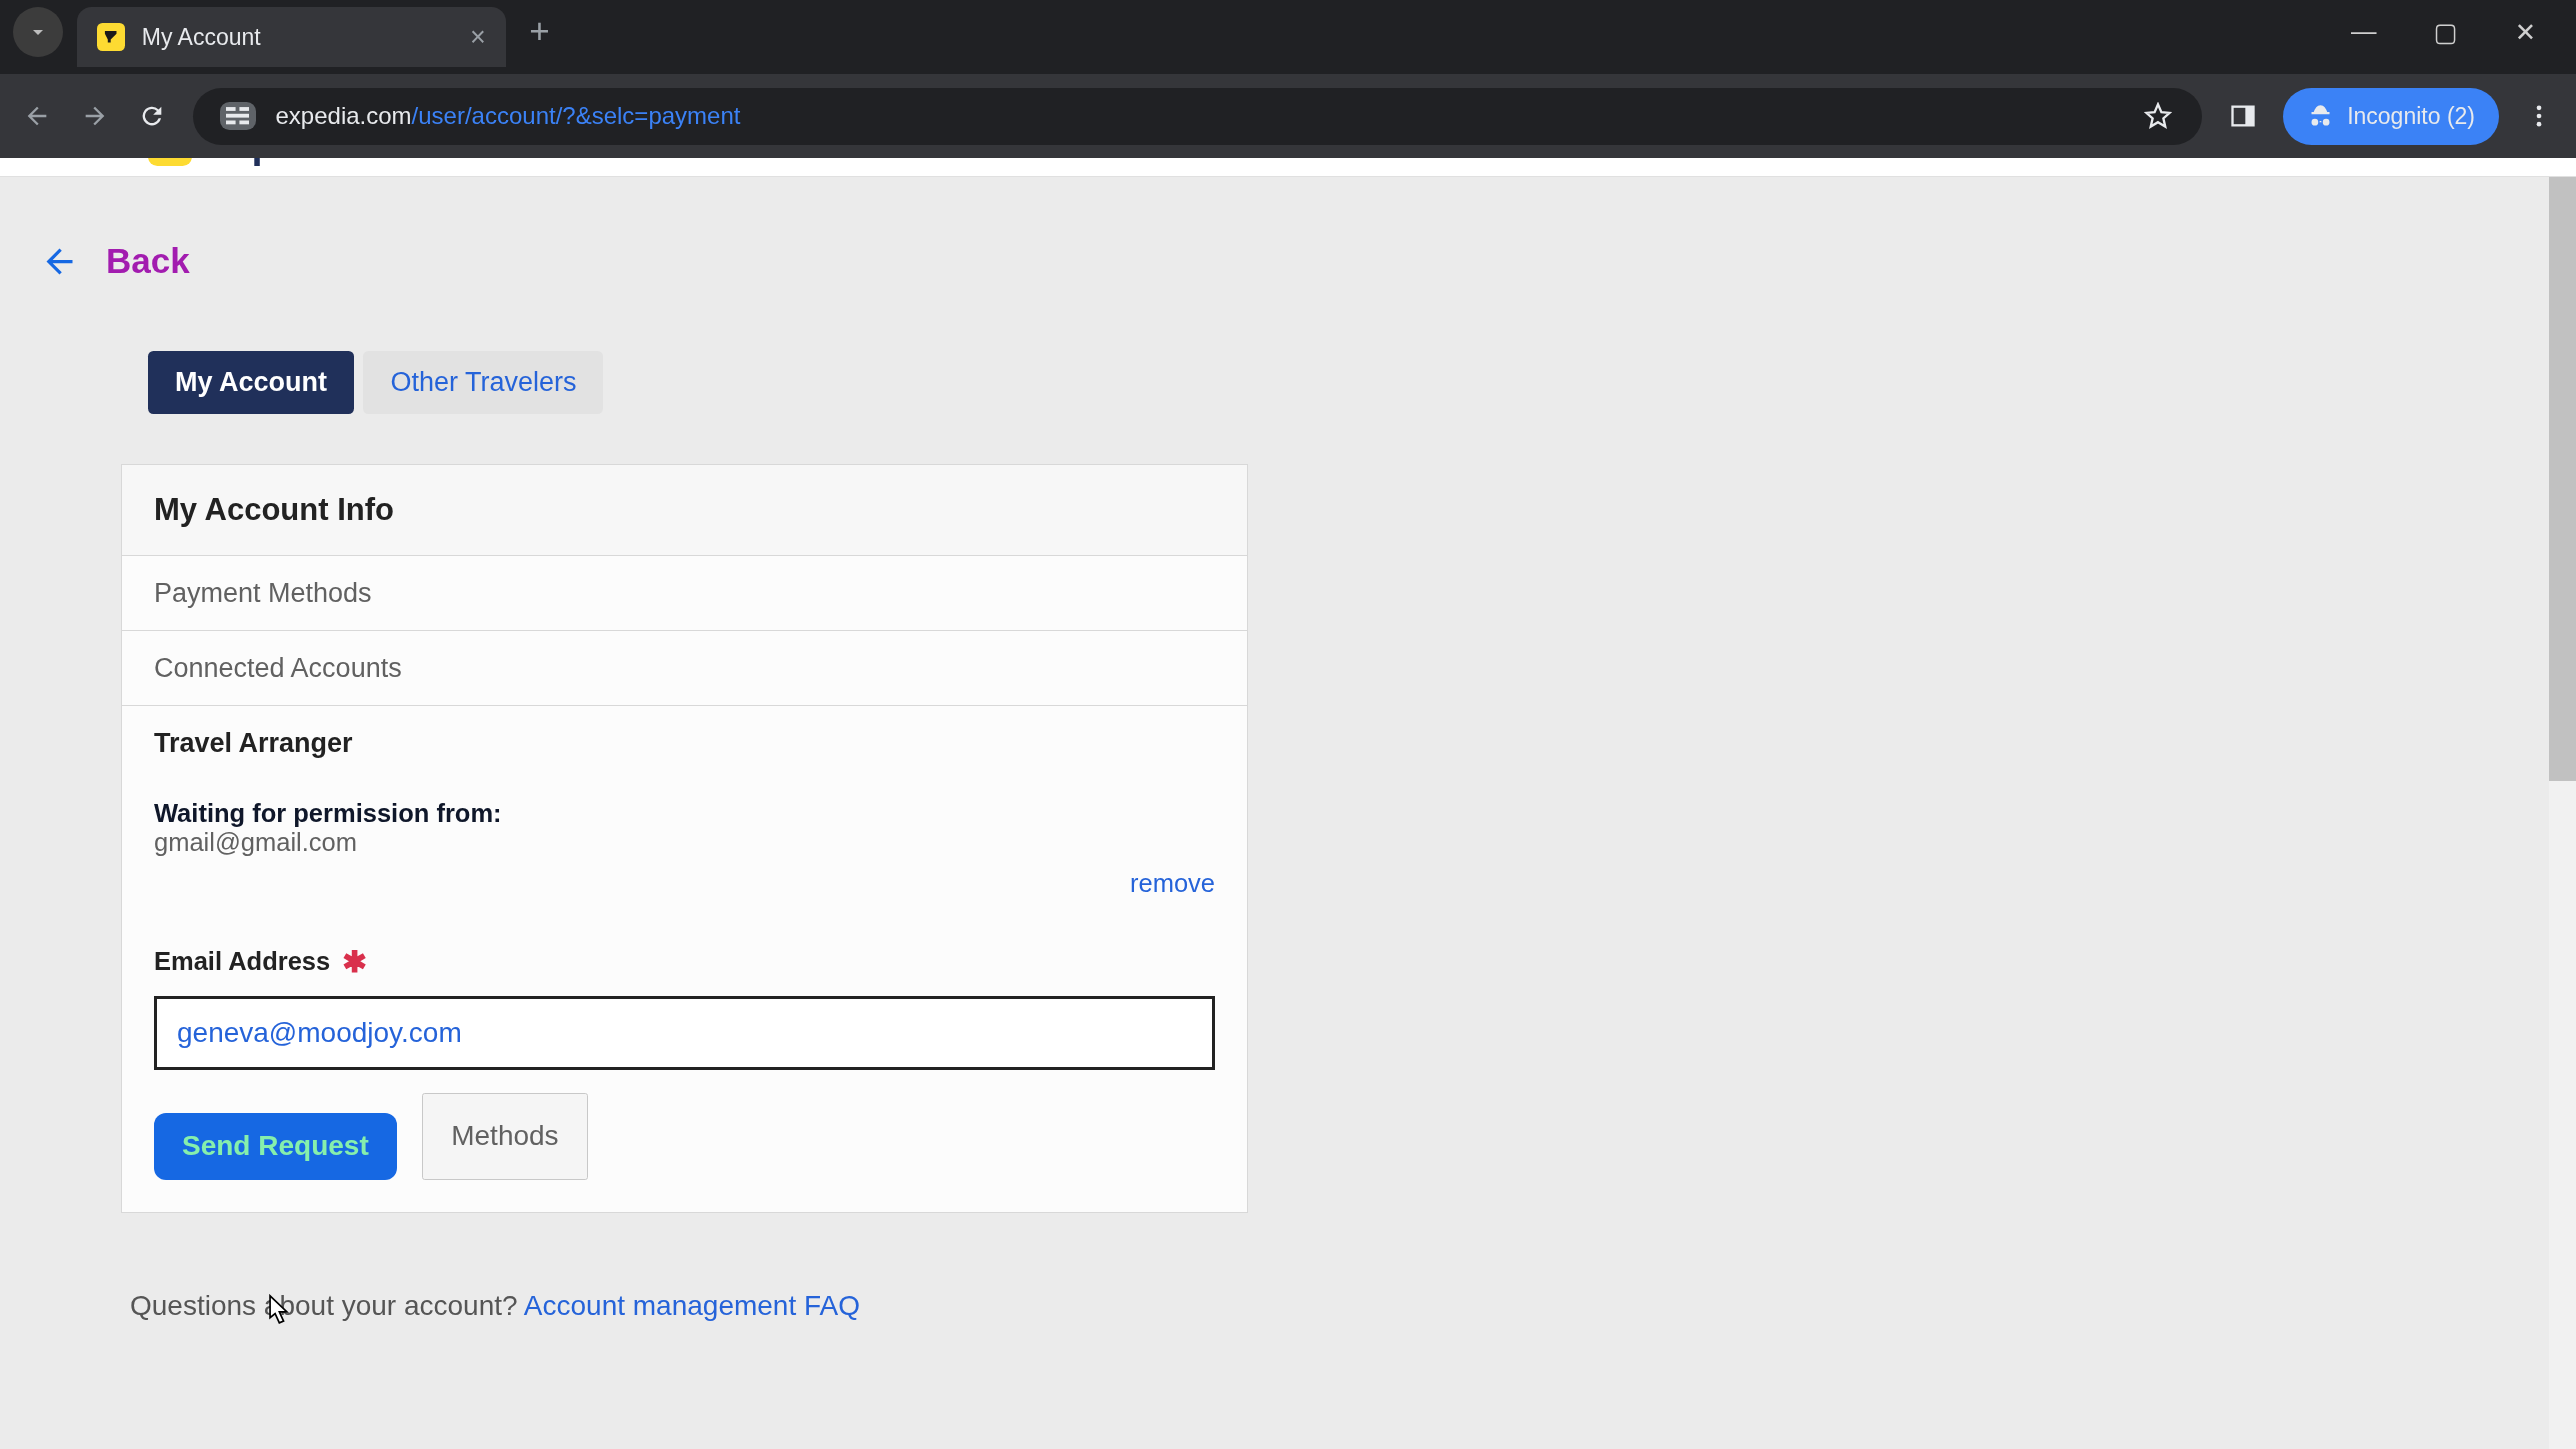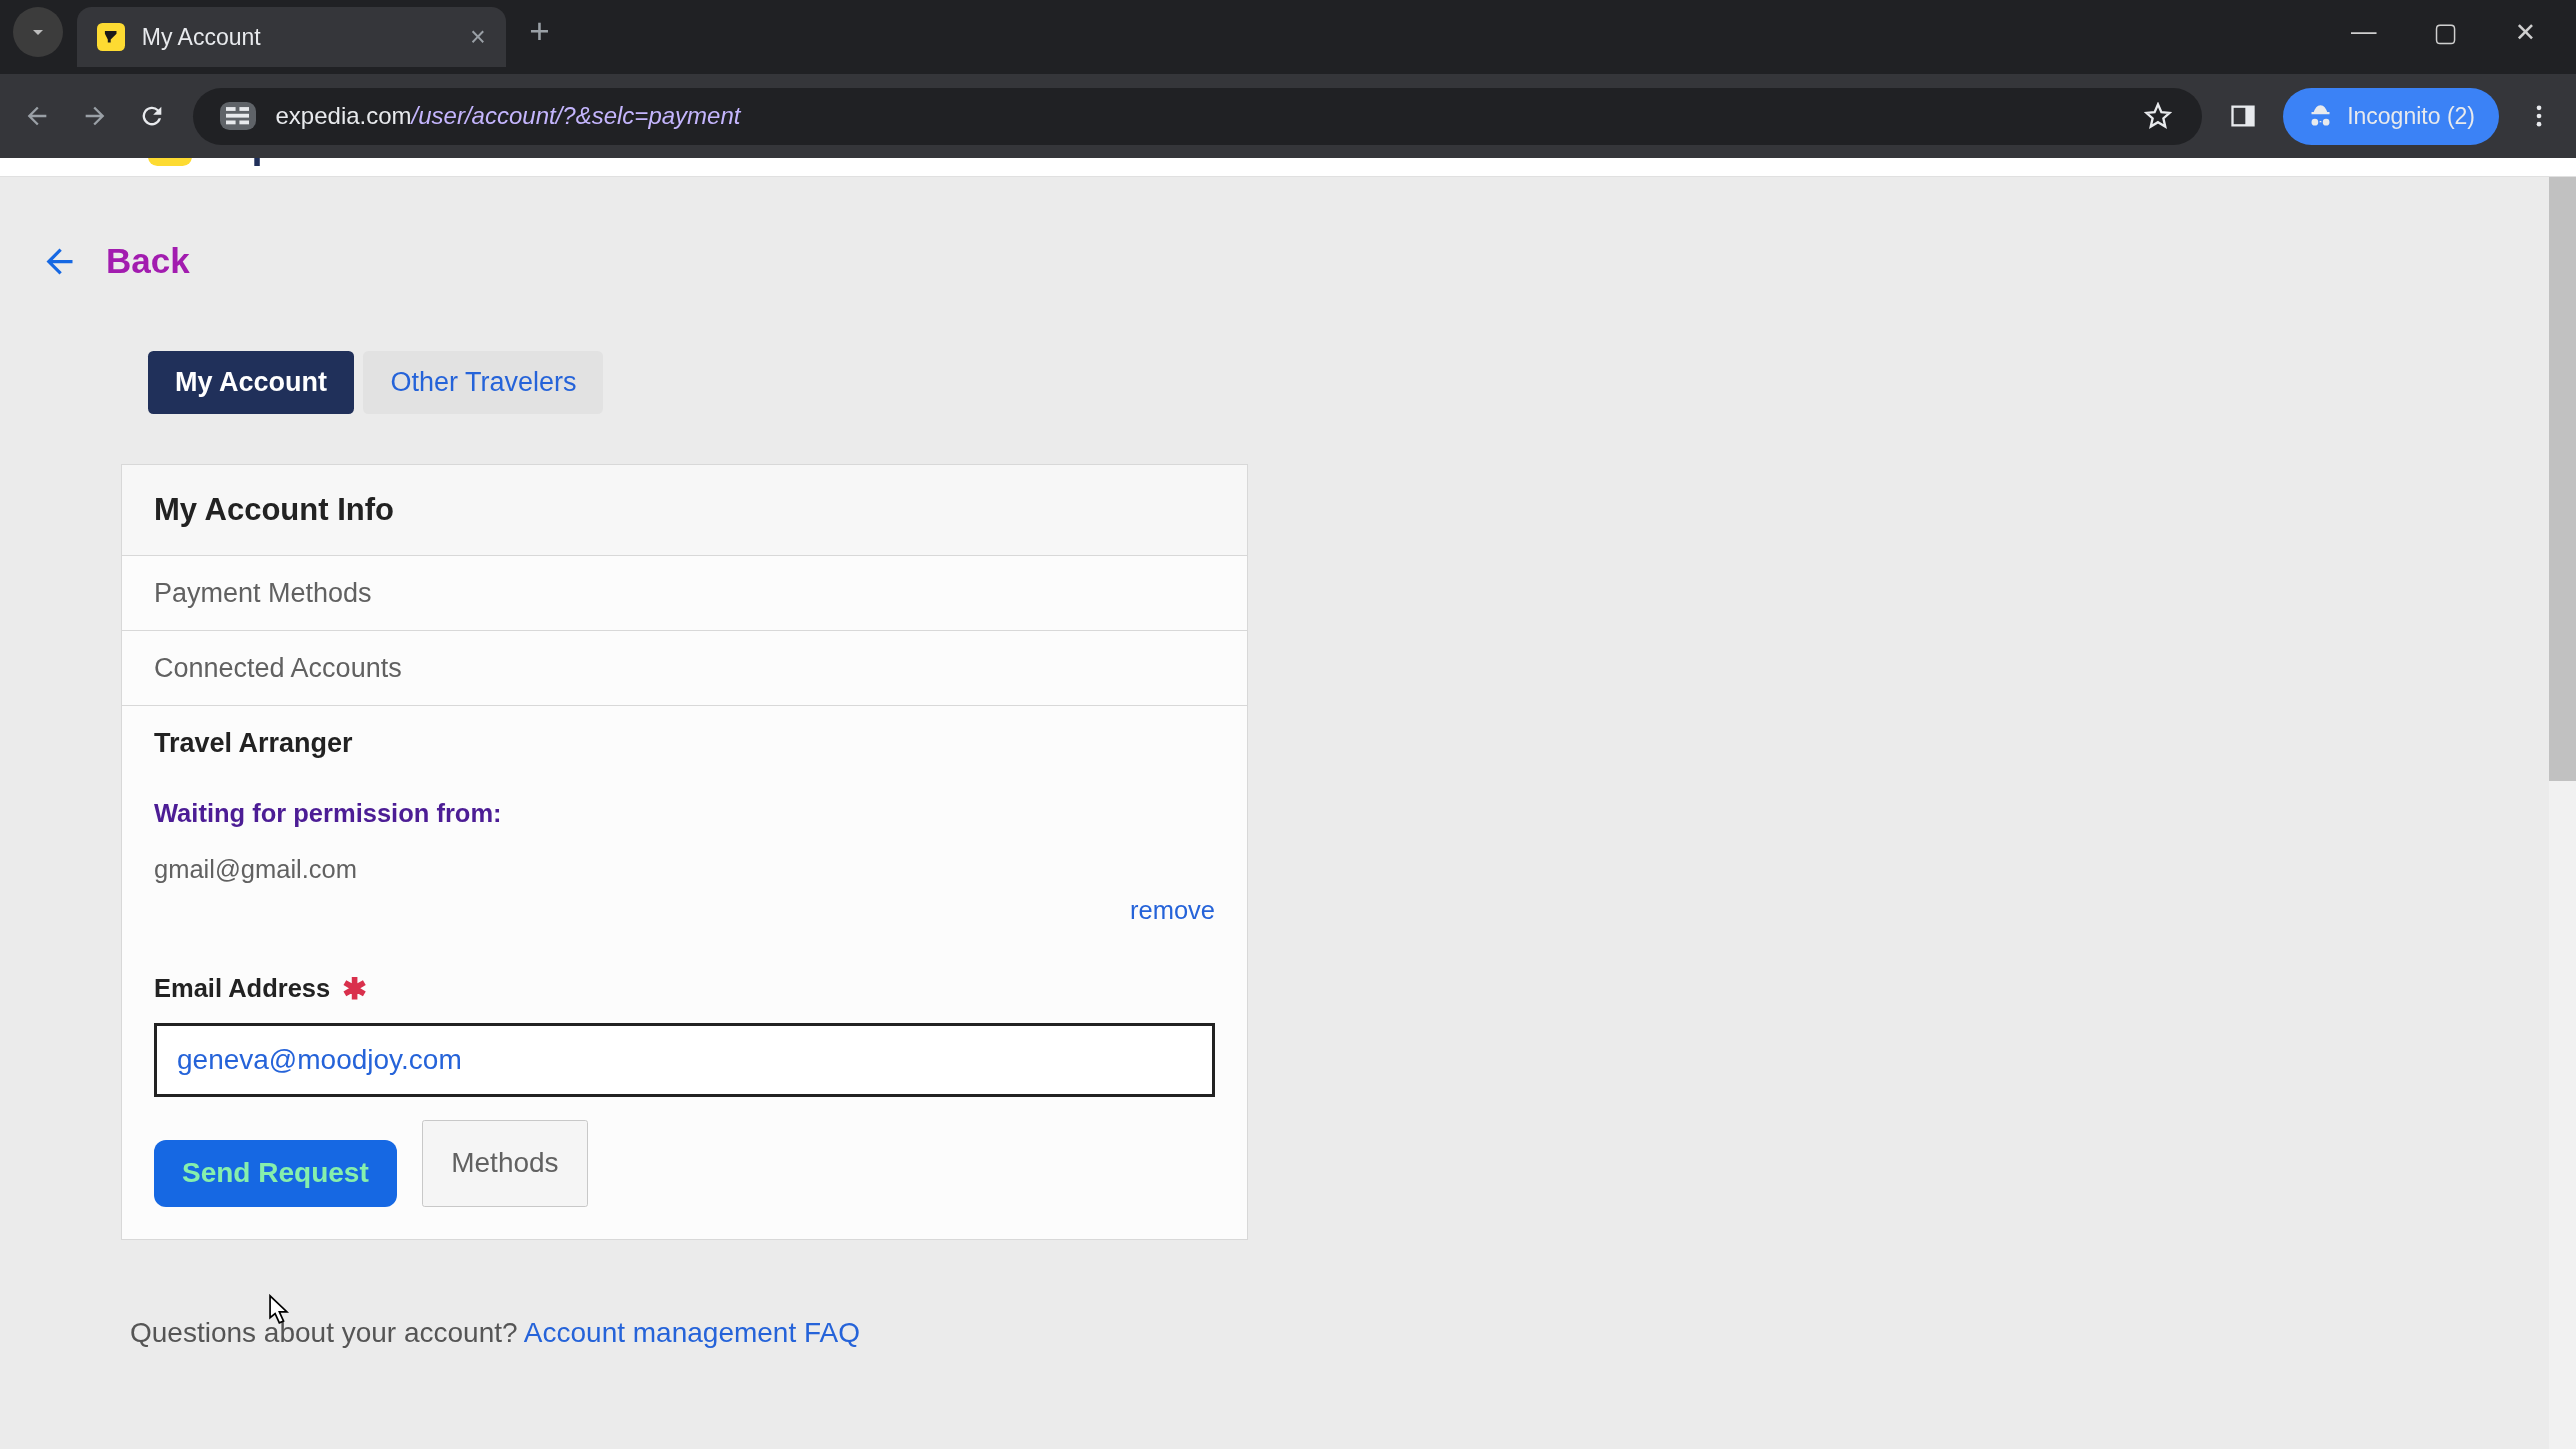--- a/index.html
+++ b/index.html
@@ -21,21 +21,21 @@
 .window-ctrls span { font-size: 25.5px; }
 
 .addr-bar { background: #35363a; height: 84px; display: flex; align-items: center; padding: 0 20px; gap: 23.5px; }
 .nav-icon { width: 34px; height: 34px; display: flex; align-items: center; justify-content: center; }
 .nav-icon svg { width: 28px; height: 28px; fill: #9aa0a6; }
 .nav-icon.active svg { fill: #e8eaed; }
 .url-pill { flex: 1; background: #202124; border-radius: 40px; height: 57px; display: flex; align-items: center; padding: 0 27px; gap: 20px; }
 .site-badge { background: #5f6368; border-radius: 9.4px; width: 36px; height: 28px; display: flex; align-items: center; justify-content: center; color: #e8eaed; font-size: 16px; font-weight: bold; }
 .url-text { color: #e8eaed; font-size: 24px; }
 .url-text .domain { color: #e8eaed; text-align: center; }
-.url-text .path { color: #c4b5fd; font-style: italic; }
+.url-text .path { color: #3b82f6; }
 .star-icon { margin-left: auto; }
 .right-icons { display: flex; align-items: center; gap: 23.5px; }
 .incognito-pill { background: #3b82f6; border-radius: 40px; height: 57px; display: flex; align-items: center; padding: 0 23.5px; gap: 13.4px; color: #e8eaed; font-size: 23px; }
 
 
 .page { background: #ffffff; height: calc(1449px - 158px); position: relative; overflow: hidden; }
 .topnav { height: 19px; background: #fff; border-bottom: 1.3px solid #e0e0e0; display: flex; align-items: center; padding: 0 148px; gap: 47px; overflow: hidden; }
 .brand { display: flex; align-items: center; gap: 12px; }
 .brand-icon { width: 44px; height: 44px; background: #fddb32; border-radius: 9.4px; display: flex; align-items: center; justify-content: center; transform: translateY(-23px); }
 .brand-word { font-size: 40px; font-weight: bold; color: #20305a; letter-spacing: -0.7px; transform: translateY(-23px); }
@@ -48,21 +48,21 @@
 .tab-pills { margin: 70px 0 0 148px; display: flex; }
 .pill { padding: 16px 27px; font-size: 27px; border-radius: 5.4px; }
 .pill.active { background: #20305a; color: #fff; font-weight: 600; }
 .pill.inactive { background: #e2e2e2; color: #2563d9; margin-left: 9.4px; }
 
 .panel { background: #f7f7f7; margin: 50px 0 0 121px; width: 1127px; border: 0.7px solid #d8d8d8; }
 .panel-header { padding: 27px 32px; font-size: 31px; font-weight: bold; color: #222; border-bottom: 0.7px solid #d8d8d8; }
 .panel-row { padding: 21.5px 32px; font-size: 27px; color: #616161; border-bottom: 0.7px solid #d8d8d8; background: #fcfcfc; }
 .panel-section { padding: 21.5px 32px 32px 32px; background: #fcfcfc; }
 .panel-section-title { font-size: 27px; font-weight: bold; color: #222; margin-bottom: 40px; }
-.waiting-label { font-size: 25.5px; font-weight: bold; color: #4c1d95; margin-bottom: 27px; }
+.waiting-label { font-size: 25.5px; font-weight: bold; color: #0f172a; }
 .waiting-email { font-size: 25.5px; color: #616161; margin-bottom: 12px; }
 .remove-link { text-align: right; color: #2563d9; font-size: 25.5px; margin-bottom: 47px; }
 .field-label { font-size: 25.5px; font-weight: bold; color: #222; display: flex; align-items: center; gap: 12px; margin-bottom: 17px; }
 .req-star { color: #d9304c; font-size: 29.5px; }
 .email-input { width: 100%; height: 74px; border: 3.4px solid #222; background: #fff; padding: 0 20px; font-size: 28px; color: #2563d9; outline: none; }
 .email-input-wrap { position: relative; margin-bottom: 23.5px; }
 .btns { display: flex; gap: 25.5px; }
 .btn-primary { background: #1668e3; color: #86efac; font-size: 28px; font-weight: bold; padding: 17.4px 28px; border: none; border-radius: 12px; margin-top: 20px; }
 .btn-secondary { background: #f5f5f5; color: #616161; font-size: 28px; padding: 17.4px 28px; border: 1.3px solid #c8c8c8; border-radius: 2.7px; }
 

